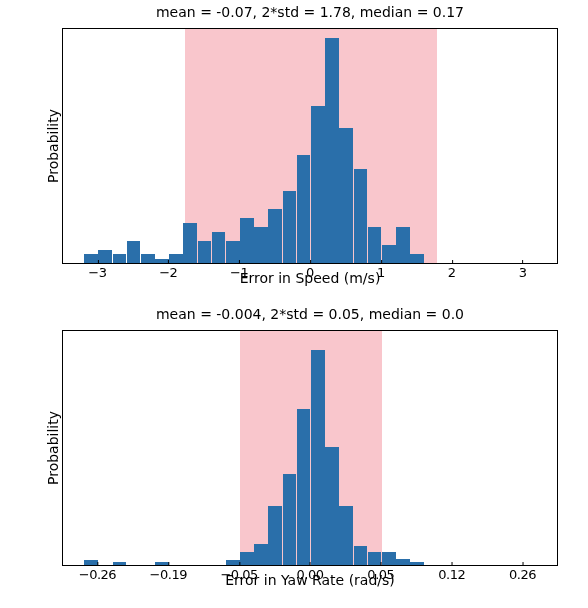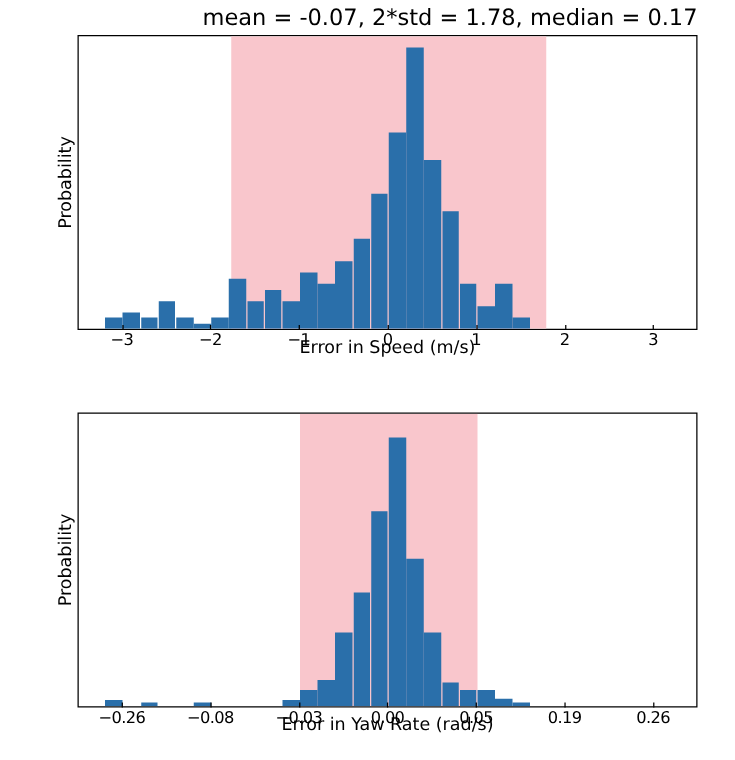--- a/index.html
+++ b/index.html
@@ -38,22 +38,22 @@
   }
   .bar {
     position: absolute;
     bottom: 0;
     background: #2a6faa;
   }
   .title {
     position: absolute;
     width: 100%;
     top: -24px;
-    text-align: right;
-    font-size: 18px;
+    text-align: center;
+    font-size: 14px;
   }
   .xlabel {
     position: absolute;
     width: 100%;
     top: 242px;
     text-align: center;
     font-size: 14px;
   }
   .ylabel {
     position: absolute;
@@ -121,20 +121,21 @@
   <div class="xtick minus" style="left: 35.4286px;">−3</div>
       <div class="xtick minus" style="left: 106.286px;">−2</div>
       <div class="xtick minus" style="left: 177.143px;">−1</div>
       <div class="xtick minus" style="left: 248px;">0</div>
       <div class="xtick minus" style="left: 318.857px;">1</div>
       <div class="xtick minus" style="left: 389.714px;">2</div>
       <div class="xtick minus" style="left: 460.571px;">3</div>
     </div>
 
   <div class="panel" id="panel1" style="top:330px">
+    <div class="title">mean = -0.004,  2*std = 0.05,  median = 0.0</div>
     <div class="ylabel">Probability</div>
     <div class="plot-area" id="plot1">
         <div class="band" style="left: 177.143px; width: 141.714px;"></div>
         <div class="bar" style="left: 21.2571px; width: 13.6714px; height: 5.36364px;"></div>
         <div class="bar" style="left: 49.6px; width: 13.6714px; height: 3.21818px;"></div>
         <div class="bar" style="left: 92.1143px; width: 13.6714px; height: 3.21818px;"></div>
         <div class="bar" style="left: 162.971px; width: 13.6714px; height: 5.36364px;"></div>
         <div class="bar" style="left: 177.143px; width: 13.6714px; height: 12.8727px;"></div>
         <div class="bar" style="left: 191.314px; width: 13.6714px; height: 21.4545px;"></div>
         <div class="bar" style="left: 205.486px; width: 13.6714px; height: 59px;"></div>
@@ -144,21 +145,21 @@
         <div class="bar" style="left: 262.171px; width: 13.6714px; height: 118px;"></div>
         <div class="bar" style="left: 276.343px; width: 13.6714px; height: 59px;"></div>
         <div class="bar" style="left: 290.514px; width: 13.6714px; height: 19.3091px;"></div>
         <div class="bar" style="left: 304.686px; width: 13.6714px; height: 12.8727px;"></div>
         <div class="bar" style="left: 318.857px; width: 13.6714px; height: 12.8727px;"></div>
         <div class="bar" style="left: 333.029px; width: 13.6714px; height: 6.43636px;"></div>
         <div class="bar" style="left: 347.2px; width: 13.6714px; height: 3.21818px;"></div>
       </div>
     <div class="xlabel">Error in Yaw Rate (rad/s)</div>
   <div class="xtick minus" style="left: 35.4286px;">−0.26</div>
-      <div class="xtick minus" style="left: 106.286px;">−0.08</div>
-      <div class="xtick minus" style="left: 177.143px;">−0.03</div>
+      <div class="xtick minus" style="left: 106.286px;">−0.19</div>
+      <div class="xtick minus" style="left: 177.143px;">−0.05</div>
       <div class="xtick minus" style="left: 248px;">0.00</div>
       <div class="xtick minus" style="left: 318.857px; text-align: center;">0.05</div>
-      <div class="xtick minus" style="left: 389.714px;">0.19</div>
+      <div class="xtick minus" style="left: 389.714px;">0.12</div>
       <div class="xtick minus" style="left: 460.571px;">0.26</div>
     </div>
 
 </div>
 
 </body></html>

